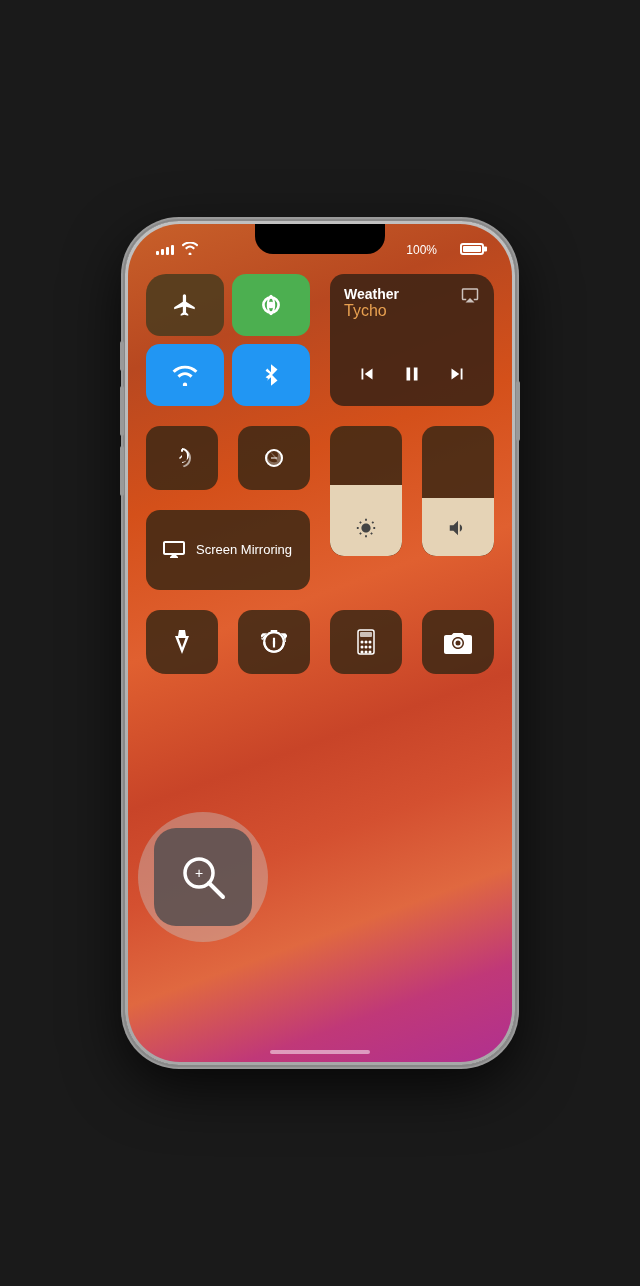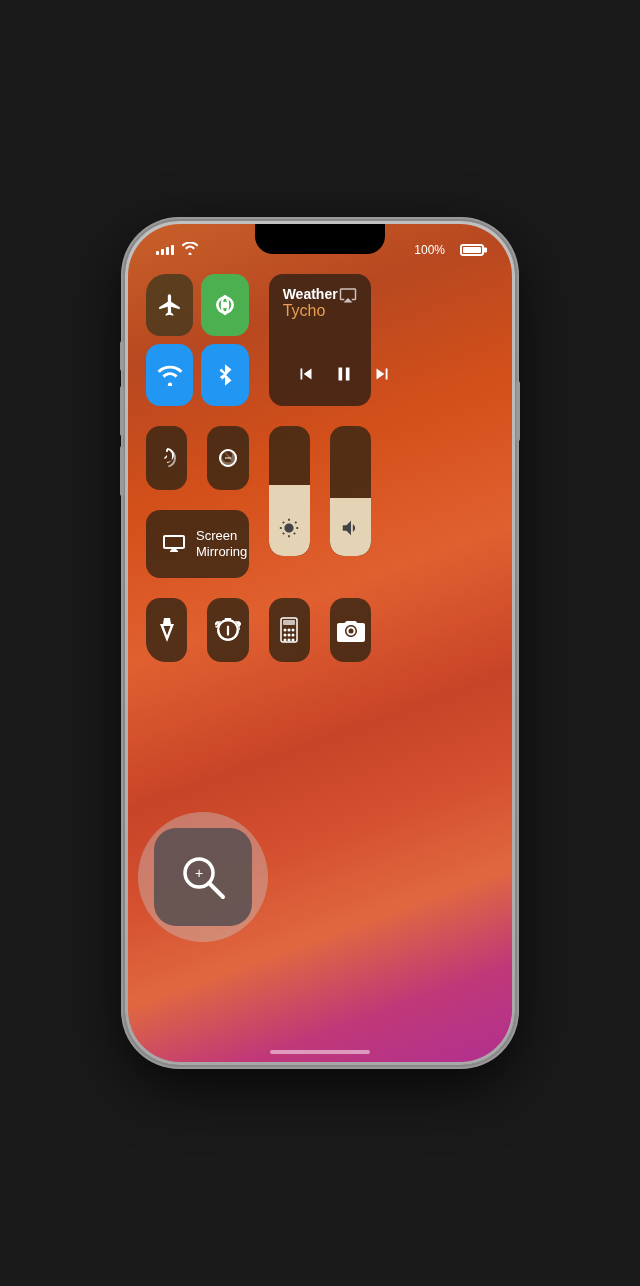--- a/index.html
+++ b/index.html
@@ -79,22 +79,21 @@
     }
 
     .wifi-icon {
       color: white;
       font-size: 14px;
       margin-left: 3px;
     }
 
     .status-right {
       display: flex;
-      align-items: center;
-      gap: 15px;
+      gap: 23px;
     }
 
     .battery-text {
       color: white;
       font-size: 12px;
       font-weight: 500;
     }
 
     .battery-icon {
       width: 24px;
@@ -131,21 +130,21 @@
       position: absolute;
       top: 50px;
       left: 18px;
       right: 18px;
       border-radius: 20px;
       overflow: hidden;
     }
 
     .cc-grid {
       display: grid;
-      grid-template-columns: 1fr 1fr 1fr 1fr 1fr 1fr;
+      grid-template-columns: 1fr 1fr 1fr 1fr;
       grid-template-rows: auto auto auto auto;
       gap: 20px;
       padding: 0;
     }
 
     .cc-tile {
       background: rgba(60, 40, 20, 0.85);
       border-radius: 14px;
       display: flex;
       align-items: center;
@@ -283,21 +282,21 @@
 
     .slider-icon {
       position: relative;
       z-index: 2;
       font-size: 18px;
       color: #444;
     }
 
     .screen-mirror-tile {
       grid-column: 1 / 3;
-      height: 68px;
+      height: 80px;
       display: flex;
       align-items: center;
       justify-content: flex-start;
       padding: 0 16px;
       gap: 10px;
       cursor: pointer;
     }
 
     .screen-mirror-icon {
       font-size: 20px;

